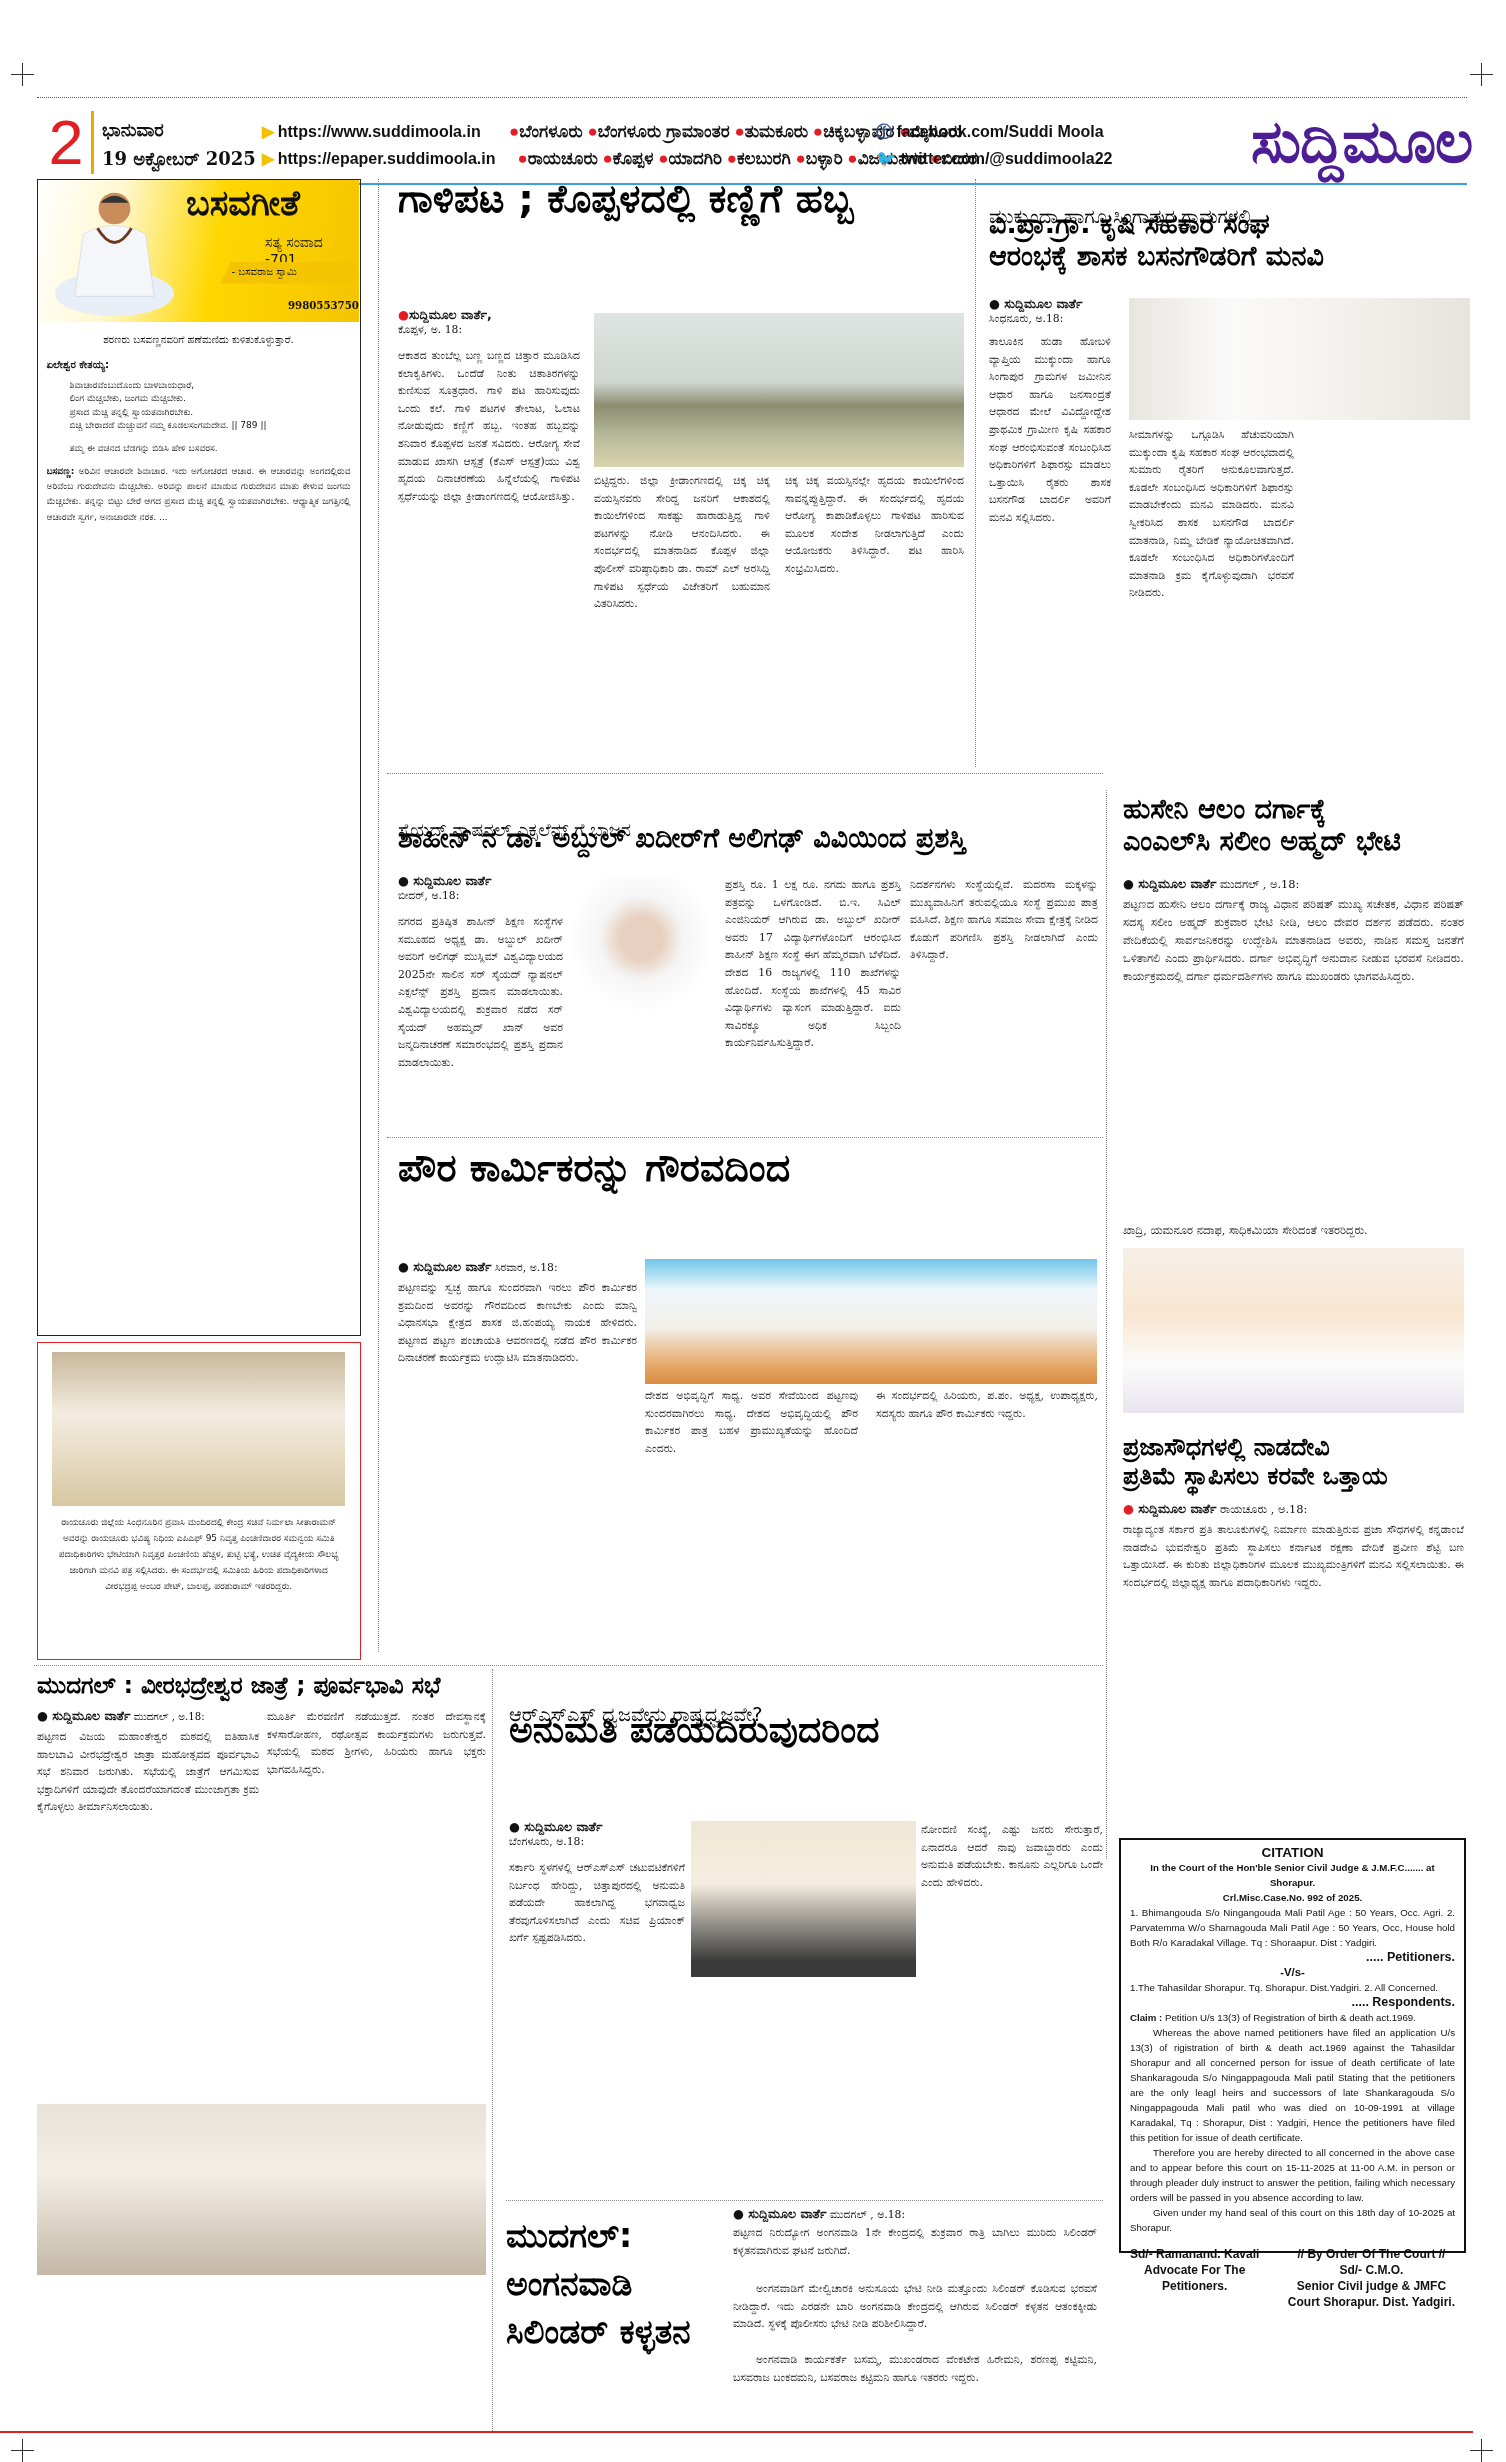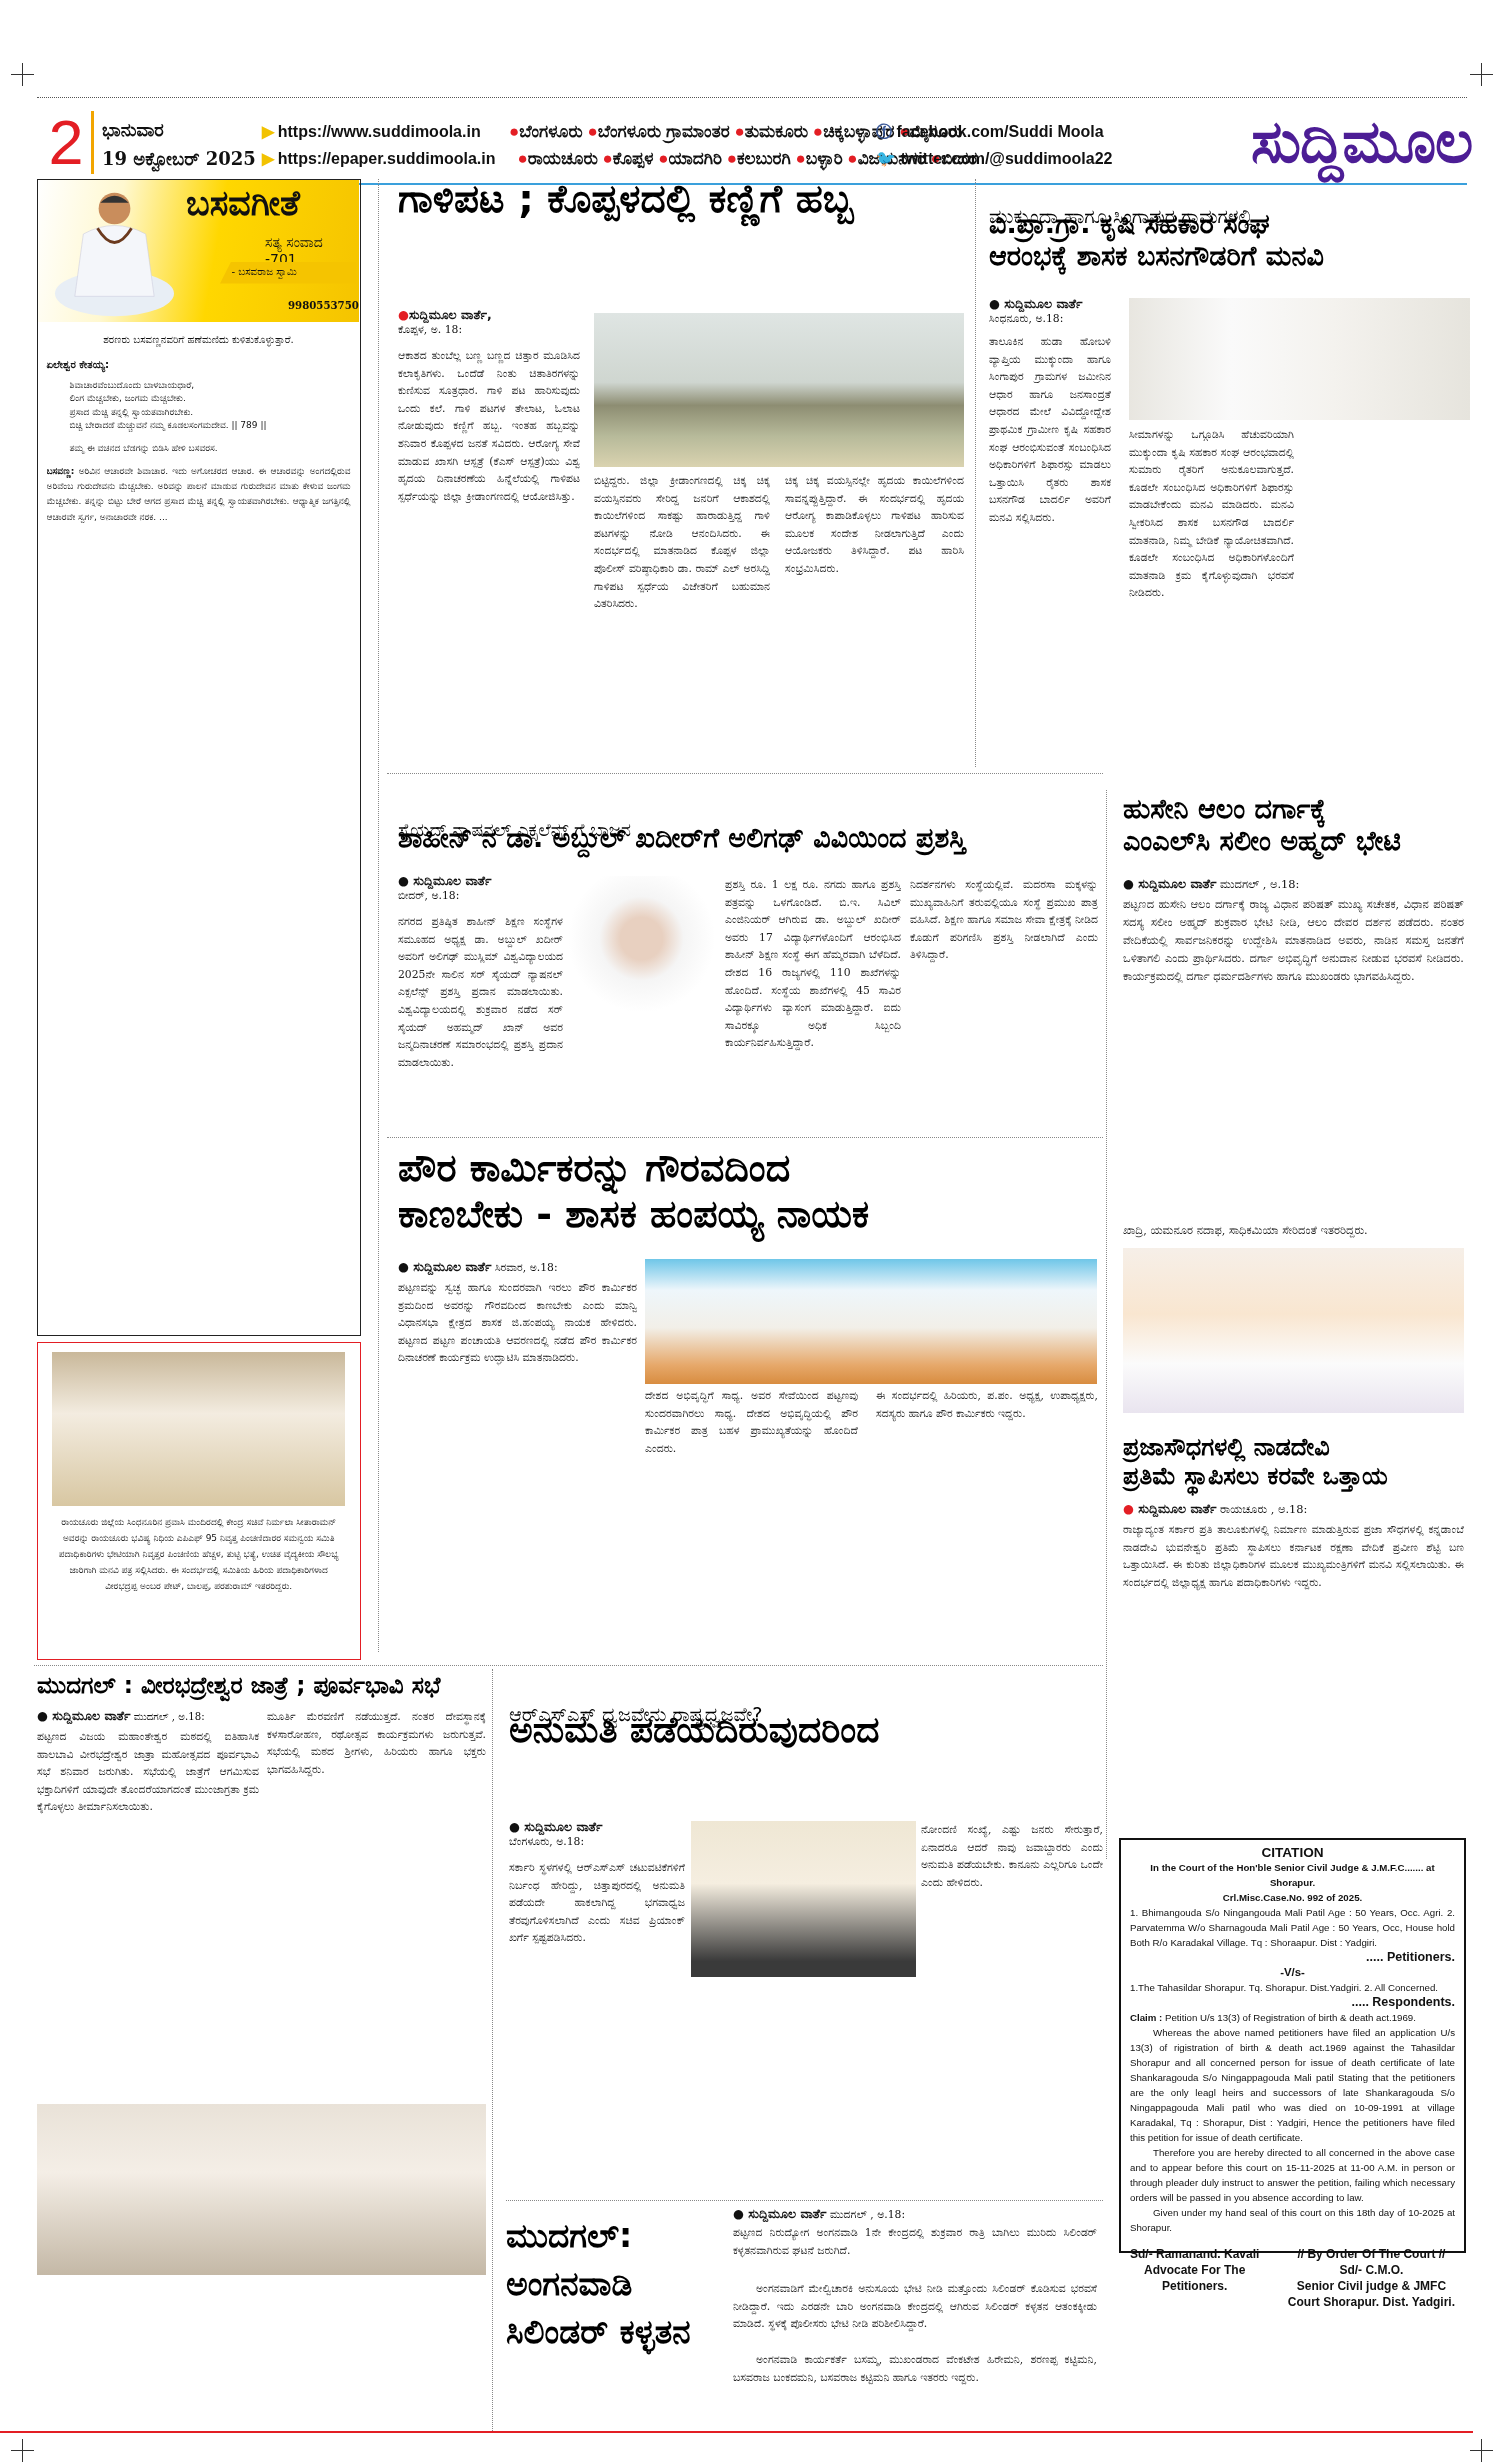--- a/index.html
+++ b/index.html
@@ -168,21 +168,20 @@
   <div class="body" style="left:1123px;top:895px;width:341px;height:327px;font-size:11.4px;line-height:18px">ಪಟ್ಟಣದ ಹುಸೇನಿ ಆಲಂ ದರ್ಗಾಕ್ಕೆ ರಾಜ್ಯ ವಿಧಾನ ಪರಿಷತ್ ಮುಖ್ಯ ಸಚೇತಕ, ವಿಧಾನ ಪರಿಷತ್ ಸದಸ್ಯ ಸಲೀಂ ಅಹ್ಮದ್ ಶುಕ್ರವಾರ ಭೇಟಿ ನೀಡಿ, ಆಲಂ ದೇವರ ದರ್ಶನ ಪಡೆದರು. ನಂತರ ವೇದಿಕೆಯಲ್ಲಿ ಸಾರ್ವಜನಿಕರನ್ನು ಉದ್ದೇಶಿಸಿ ಮಾತನಾಡಿದ ಅವರು, ನಾಡಿನ ಸಮಸ್ತ ಜನತೆಗೆ ಒಳಿತಾಗಲಿ ಎಂದು ಪ್ರಾರ್ಥಿಸಿದರು. ದರ್ಗಾ ಅಭಿವೃದ್ಧಿಗೆ ಅನುದಾನ ನೀಡುವ ಭರವಸೆ ನೀಡಿದರು. ಕಾರ್ಯಕ್ರಮದಲ್ಲಿ ದರ್ಗಾ ಧರ್ಮದರ್ಶಿಗಳು ಹಾಗೂ ಮುಖಂಡರು ಭಾಗವಹಿಸಿದ್ದರು.</div>
   <div class="body" style="left:1123px;top:1222px;width:341px;height:19.3px;font-size:11.4px">ಖಾದ್ರಿ, ಯಮನೂರ ನದಾಫ, ಸಾಧಿಕಮಿಯಾ ಸೇರಿದಂತೆ ಇತರರಿದ್ದರು.</div>
   <div class="photo" style="left:1123px;top:1248px;width:341px;height:165px;background:linear-gradient(180deg,#f6efe8,#f9e6d0 40%,#fbfbfb 70%,#e9e4ef);"></div>
 </article>
 
 <div class="hdots" style="left:387px;top:1137px;width:716px"></div>
 
 <article>
   <h1 class="headline" style="left:398px;top:1146px;font-size:38px">
     <div>ಪೌರ ಕಾರ್ಮಿಕರನ್ನು ಗೌರವದಿಂದ</div>
-    <div>ಕಾಣಬೇಕು - ಶಾಸಕ ಹಂಪಯ್ಯ ನಾಯಕ</div>
   </h1>
   <div class="abs" style="left:398px;top:1259px;width:239px;font-size:10.8px">
     <span class="byline">● <span>ಸುದ್ದಿಮೂಲ ವಾರ್ತೆ</span></span>
     <span>ಸಿರವಾರ, ಅ.18:</span>
   </div>
   <div class="body" style="left:398px;top:1279px;width:239px;height:142px">ಪಟ್ಟಣವನ್ನು ಸ್ವಚ್ಛ ಹಾಗೂ ಸುಂದರವಾಗಿ ಇರಲು ಪೌರ ಕಾರ್ಮಿಕರ ಶ್ರಮದಿಂದ ಅವರನ್ನು ಗೌರವದಿಂದ ಕಾಣಬೇಕು ಎಂದು ಮಾನ್ವಿ ವಿಧಾನಸಭಾ ಕ್ಷೇತ್ರದ ಶಾಸಕ ಜಿ.ಹಂಪಯ್ಯ ನಾಯಕ ಹೇಳಿದರು. ಪಟ್ಟಣದ ಪಟ್ಟಣ ಪಂಚಾಯತಿ ಆವರಣದಲ್ಲಿ ನಡೆದ ಪೌರ ಕಾರ್ಮಿಕರ ದಿನಾಚರಣೆ ಕಾರ್ಯಕ್ರಮ ಉದ್ಘಾಟಿಸಿ ಮಾತನಾಡಿದರು.</div>
   <div class="photo" style="left:645px;top:1259px;width:452px;height:125px;background:linear-gradient(180deg,#6fc6e8 0%,#eef6fb 25%,#f2efe8 55%,#e6a86a 85%,#d88c40 100%);"></div>
   <div class="body" style="left:398px;top:1421px;width:213px;height:239px"></div>
   <div class="body" style="left:645px;top:1387px;width:213px;height:273px">ದೇಶದ ಅಭಿವೃದ್ಧಿಗೆ ಸಾಧ್ಯ. ಅವರ ಸೇವೆಯಿಂದ ಪಟ್ಟಣವು ಸುಂದರವಾಗಿರಲು ಸಾಧ್ಯ. ದೇಶದ ಅಭಿವೃದ್ಧಿಯಲ್ಲಿ ಪೌರ ಕಾರ್ಮಿಕರ ಪಾತ್ರ ಬಹಳ ಪ್ರಾಮುಖ್ಯತೆಯನ್ನು ಹೊಂದಿದೆ ಎಂದರು.</div>
   <div class="body" style="left:876px;top:1387px;width:222px;height:273px">ಈ ಸಂದರ್ಭದಲ್ಲಿ ಹಿರಿಯರು, ಪ.ಪಂ. ಅಧ್ಯಕ್ಷ, ಉಪಾಧ್ಯಕ್ಷರು, ಸದಸ್ಯರು ಹಾಗೂ ಪೌರ ಕಾರ್ಮಿಕರು ಇದ್ದರು.</div>

